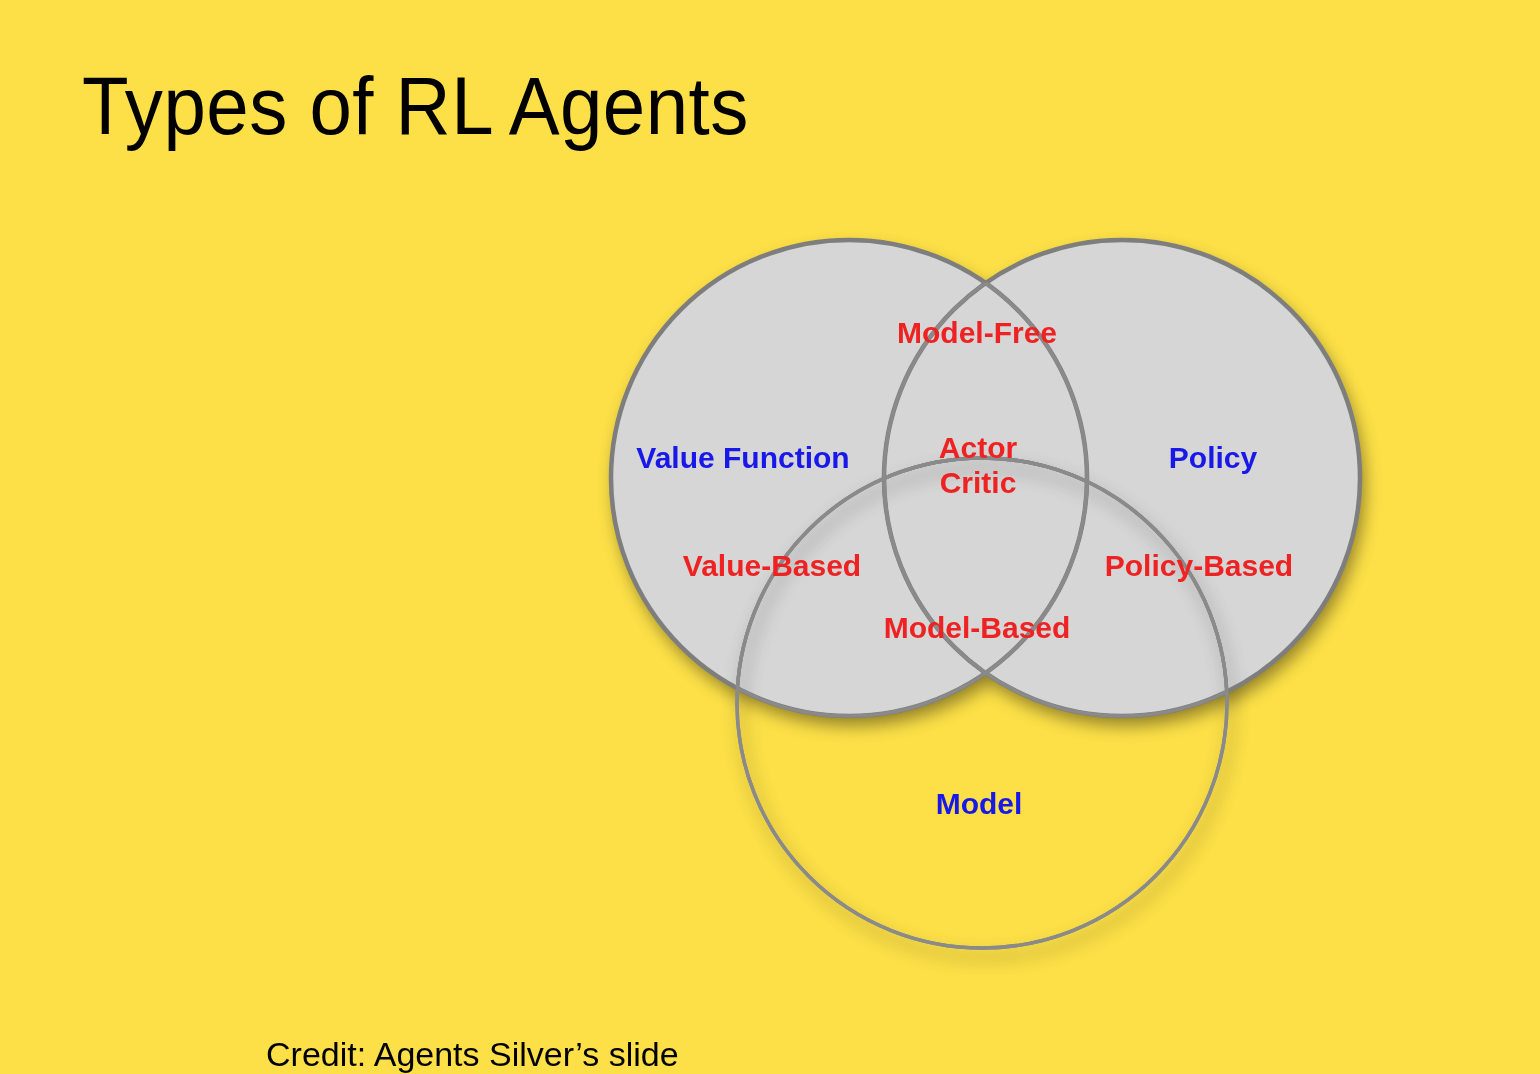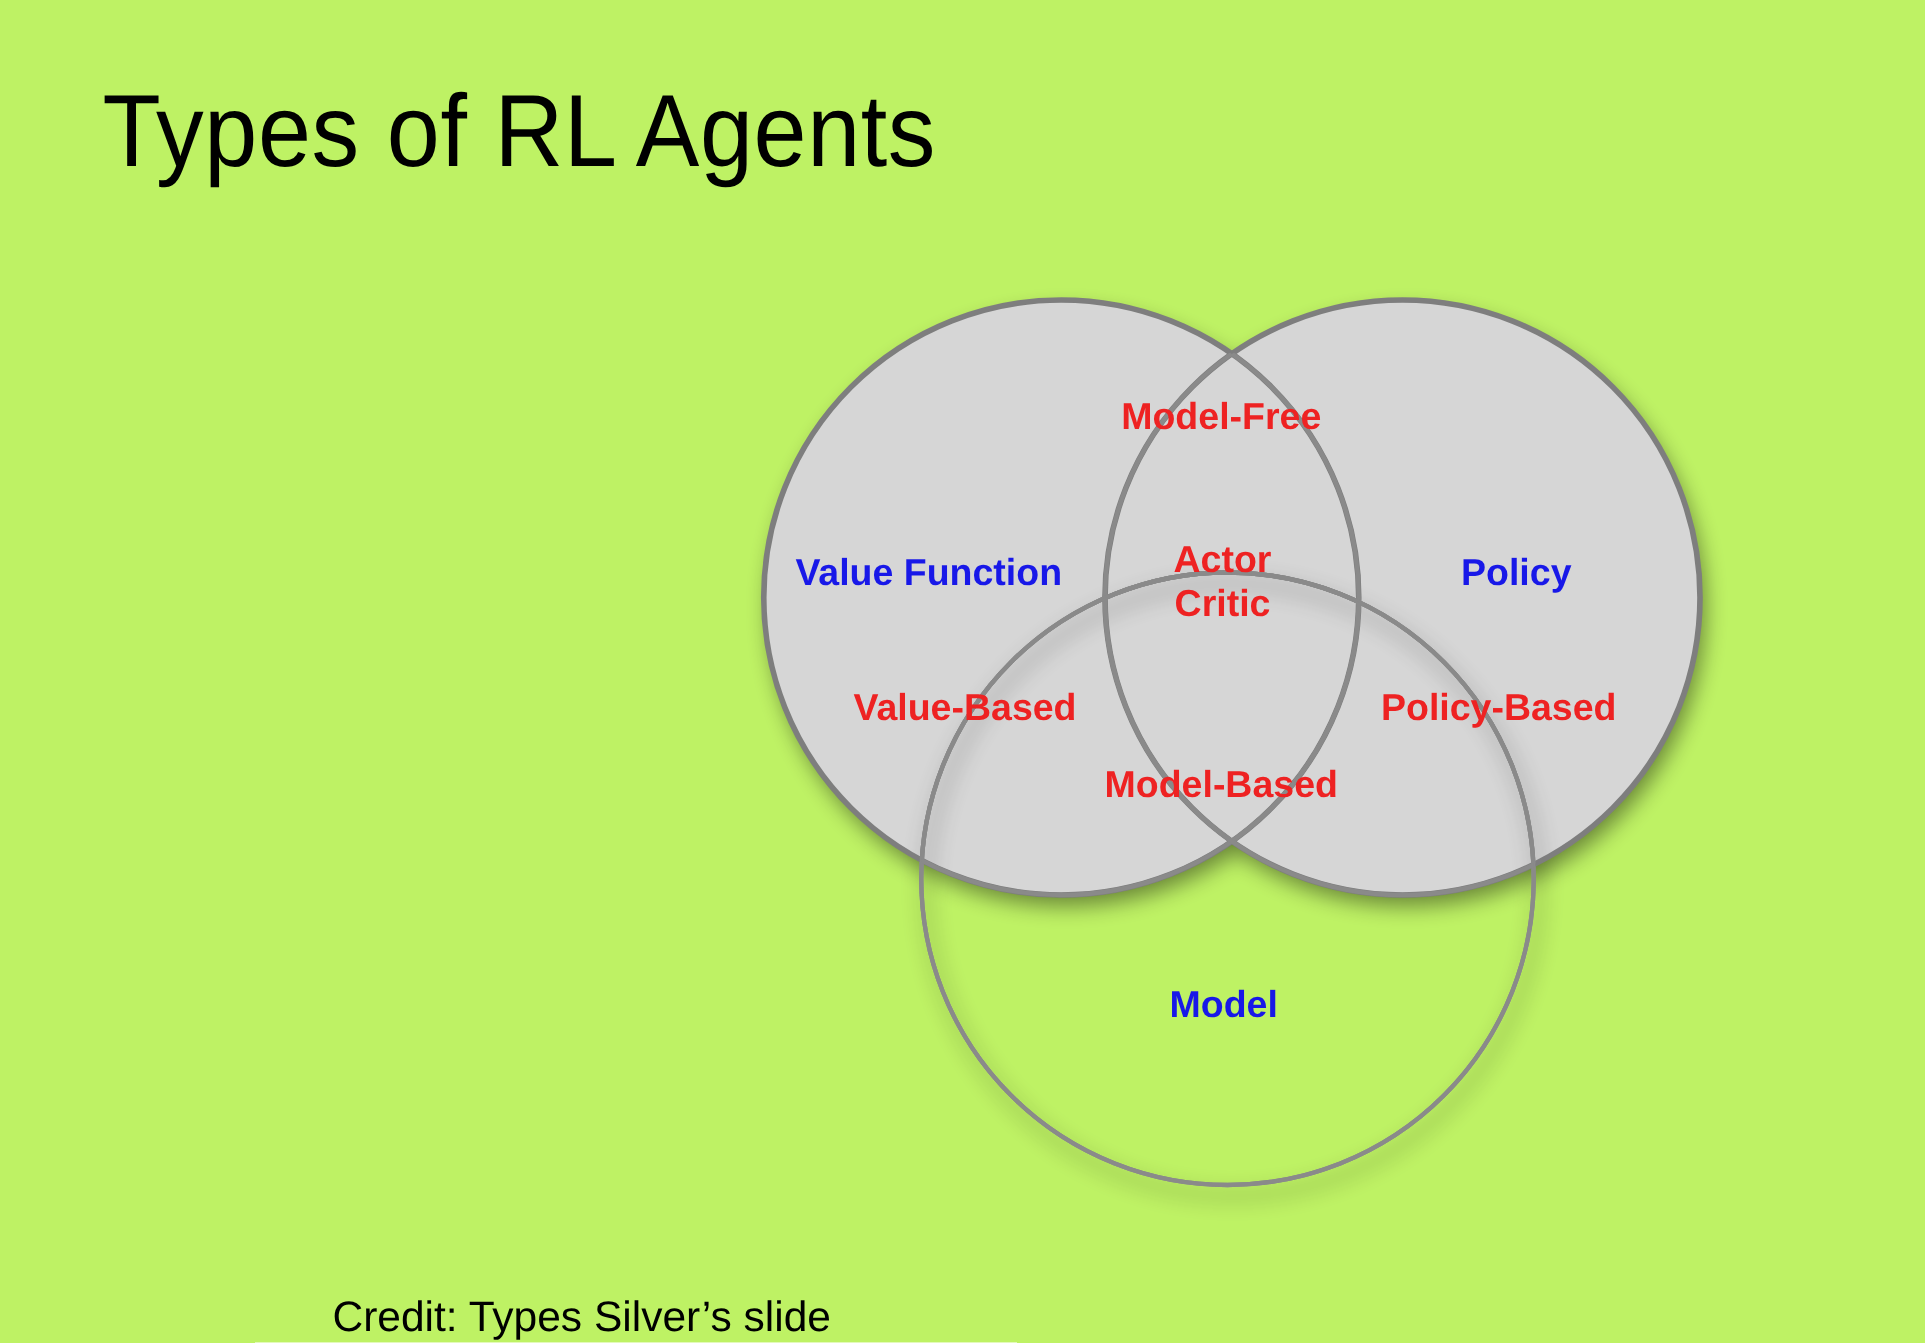--- a/index.html
+++ b/index.html
@@ -12,21 +12,21 @@
     height: 1074px;
     position: relative;
     overflow: hidden;
     font-family: "Liberation Sans", sans-serif;
   }
   #slide {
     position: absolute;
     left: 0; top: 0;
     width: 1540px;
     height: 1074px;
-    background: #bef264;
+    background: #fde047;
   }
   #slide-title {
     position: absolute;
     left: 82px;
     top: 58px;
     font-family: "Liberation Sans", sans-serif;
     font-weight: 300;
     font-size: 82px;
     line-height: 96px;
     letter-spacing: 0.5px;
@@ -150,15 +150,15 @@
       <text class="venn-label label-red" x="977" y="335" font-size="30">Model-Free</text>
       <text class="venn-label label-red" x="978" y="450" font-size="30">Actor</text>
       <text class="venn-label label-red" x="978" y="485" font-size="30">Critic</text>
       <text class="venn-label label-red" x="772" y="568" font-size="30">Value-Based</text>
       <text class="venn-label label-red" x="1199" y="568" font-size="30">Policy-Based</text>
       <text class="venn-label label-red" x="977" y="630" font-size="30">Model-Based</text>
 
     </svg>
   </div>
 
-  <div id="credit-line">Credit: Types Silver’s slide</div>
+  <div id="credit-line">Credit: Agents Silver’s slide</div>
 
 </div>
 
 </body></html>

